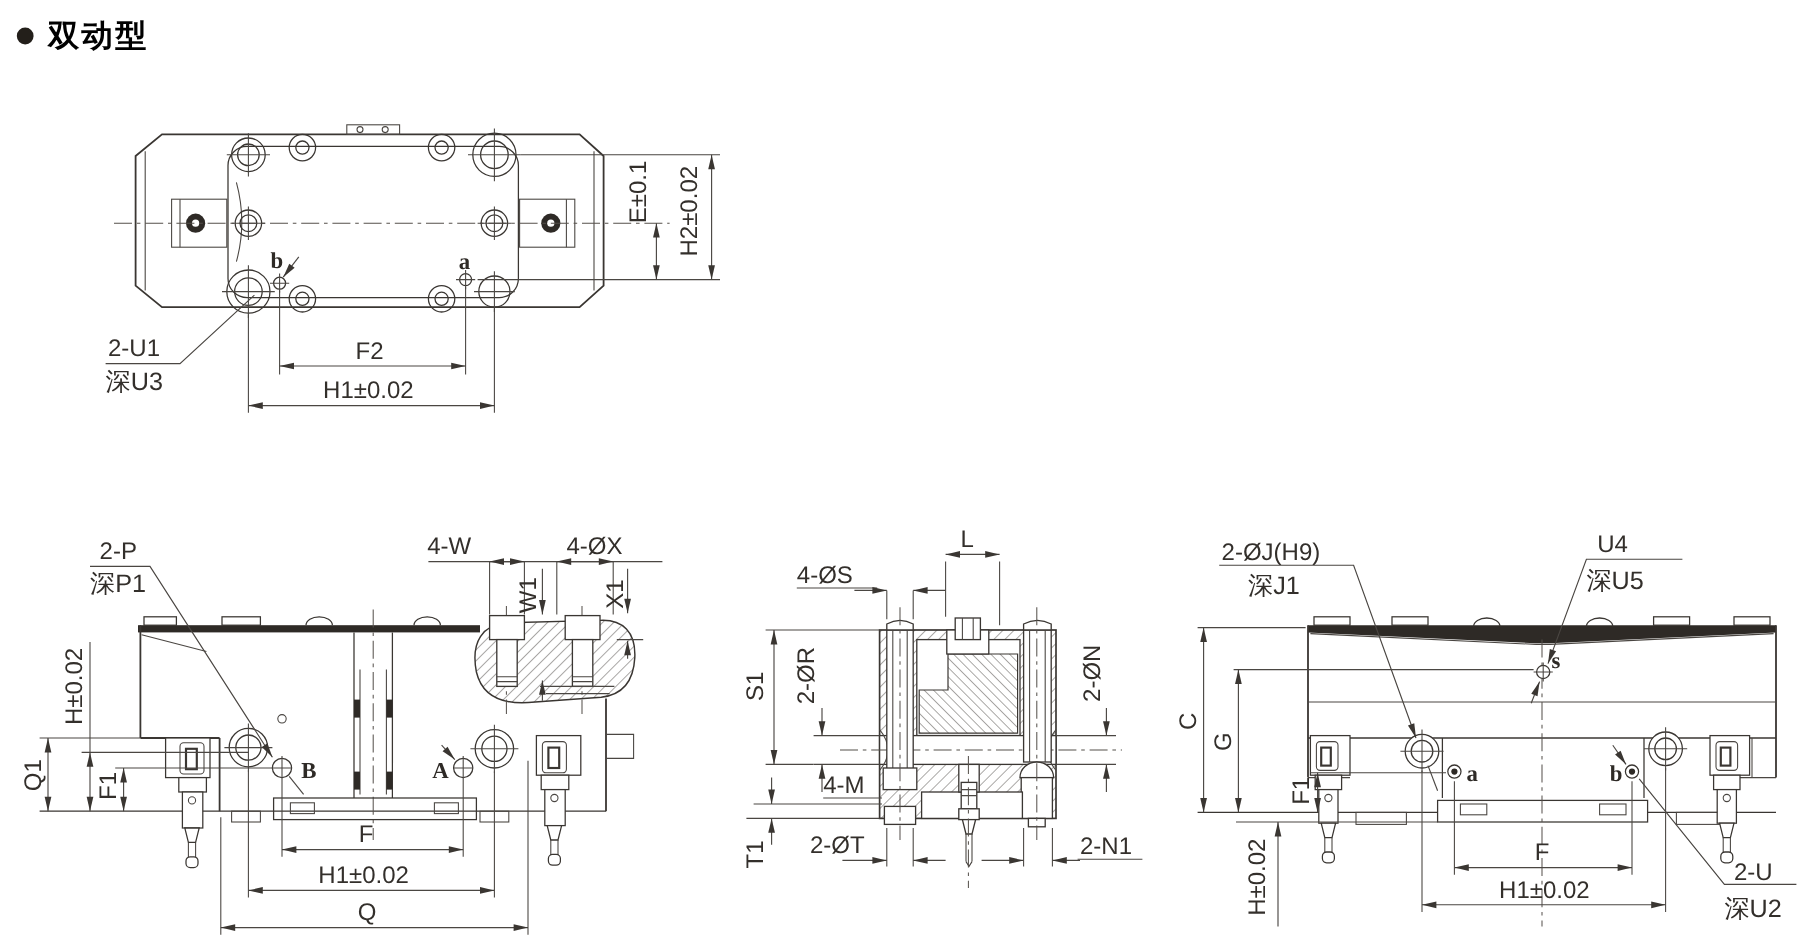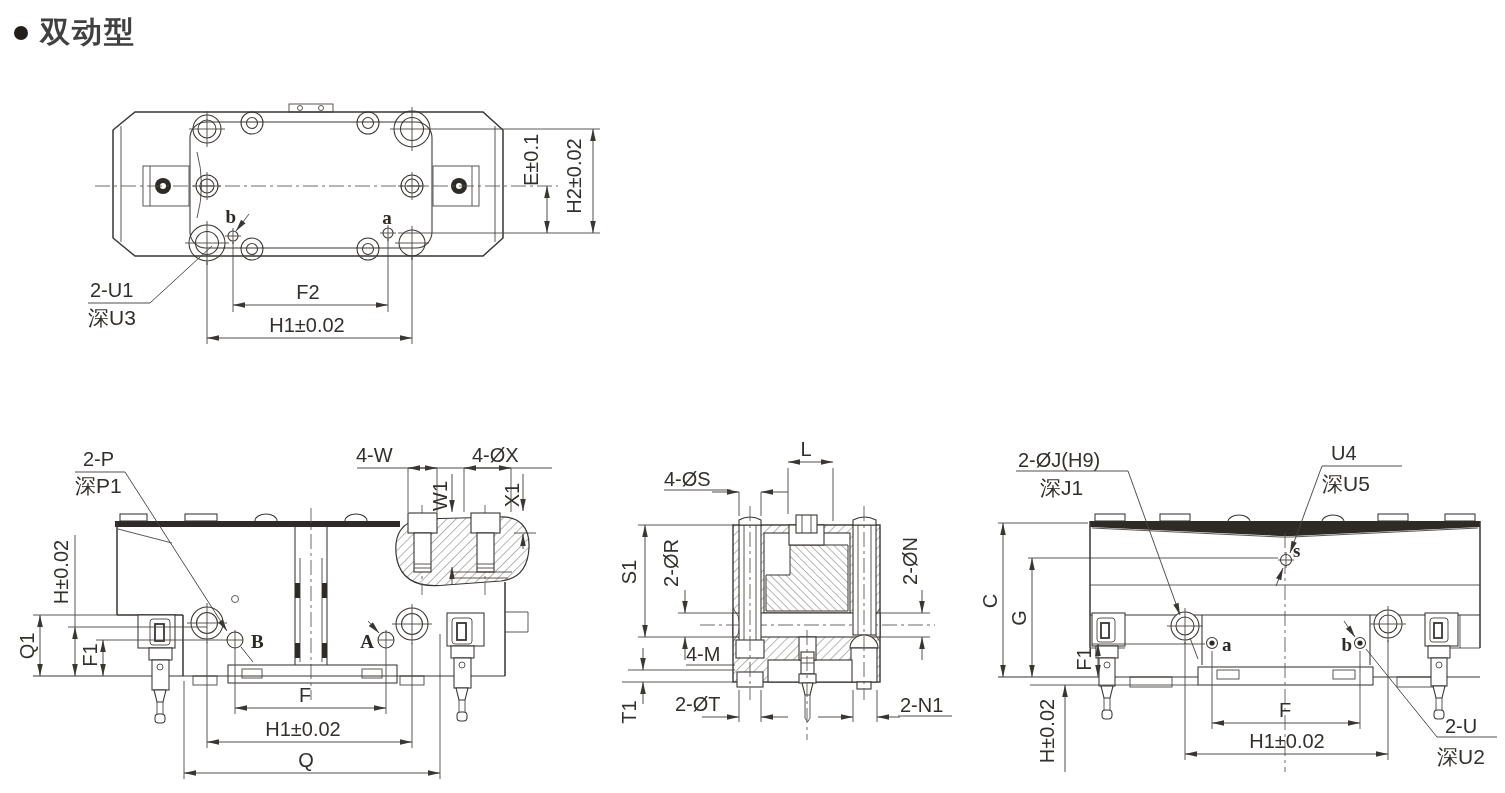--- a/index.html
+++ b/index.html
@@ -11,21 +11,21 @@
   .xl{stroke:#4a4642;stroke-width:0.9;fill:none;}
   .dim{stroke:#4a4642;stroke-width:0.95;fill:none;}
   .cl{stroke:#55504b;stroke-width:0.85;fill:none;stroke-dasharray:15 4 3 4;}
   .wf{fill:#ffffff;stroke:#3a3632;stroke-width:1.1;}
   .bf{fill:#2e2a26;stroke:none;}
   text.t{font-family:"Liberation Sans",sans-serif;font-size:20px;fill:#332f2b;}
   text.tc{font-family:"Liberation Sans",sans-serif;font-size:21px;fill:#332f2b;}
   text.mk{font-family:"Liberation Serif",serif;font-weight:bold;font-size:19px;fill:#2e2a26;}
   #title{position:absolute;left:14px;top:12px;display:flex;align-items:center;gap:12px;}
   #title .dot{width:14px;height:14px;border-radius:50%;background:#231f1a;}
-  #title .txt{font-size:30px;font-weight:bold;color:#404040;letter-spacing:2px;}
+  #title .txt{font-size:26px;font-weight:bold;color:#000000;letter-spacing:2px;}
 </style>
 </head>
 <body>
 
 <div id="stage">
   <div id="title">
     <div class="dot"></div>
     <div class="txt">双动型</div>
   </div>
 

